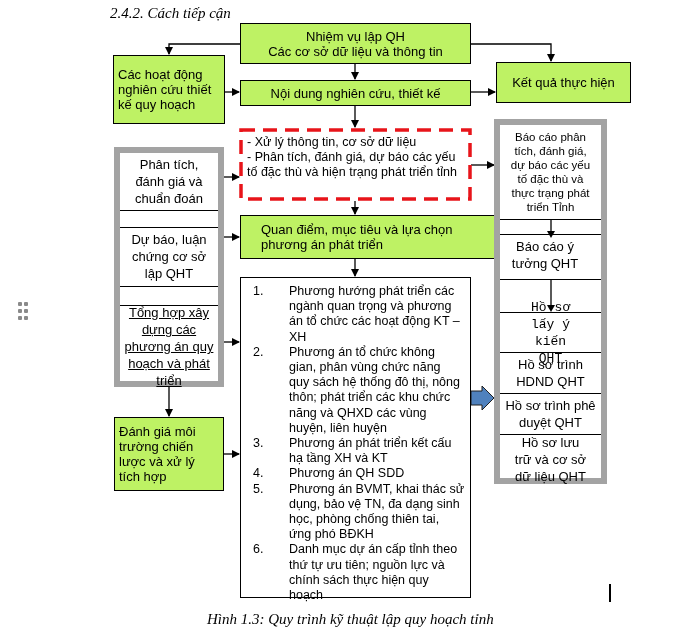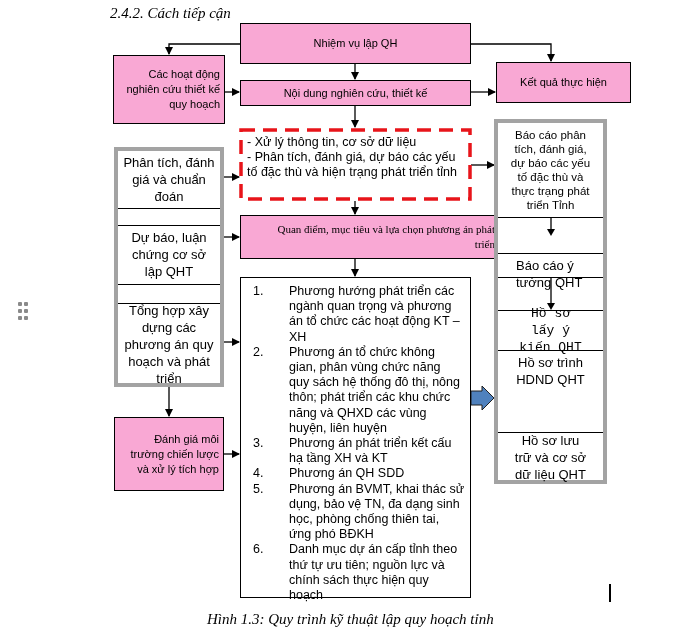--- a/index.html
+++ b/index.html
@@ -1,23 +1,23 @@
 <!DOCTYPE html>
 <html><head>
   <meta charset="utf-8">
   <style>
     html, body { margin:0; padding:0; background:#ffffff; }
     body { width:692px; height:632px; position:relative; overflow:hidden;
            font-family:"Liberation Sans", sans-serif; color:#000; }
     .serif { font-family:"Liberation Serif", serif; font-style:italic; }
     .abs { position:absolute; box-sizing:border-box; }
-    .box { position:absolute; box-sizing:border-box; border:1px solid #000; background:#f9a8d4;
-           display:flex; align-items:center; justify-content:center; text-align:right;
-           font-size:11px; line-height:15px; padding:2px 4px; }
-    .redcol { position:absolute; box-sizing:border-box; border:4px solid #a3a3a3; background:#fff; }
+    .box { position:absolute; box-sizing:border-box; border:1px solid #000; background:#bef264;
+           display:flex; align-items:center; justify-content:center; text-align:left;
+           font-size:13px; line-height:15px; padding:2px 4px; }
+    .redcol { position:absolute; box-sizing:border-box; border:6px solid #a3a3a3; background:#fff; }
     .cell { position:absolute; left:0; right:0; box-sizing:border-box; display:flex; align-items:center;
             justify-content:center; text-align:center; font-size:13px; line-height:17px; padding:0 4px; }
     .cell.bt { border-top:1px solid #000; }
     .rcell { font-size:11.5px; line-height:14px; }
     .dashed { position:absolute; box-sizing:border-box; }
     .dtext { position:absolute; font-size:12.5px; line-height:15px; text-align:left; }
     .list { position:absolute; box-sizing:border-box; border:1px solid #000; background:#fff;
             font-size:12.5px; line-height:15.2px; padding:6px 6px 0 8px; }
     .li { display:flex; }
     .li .num { width:36px; flex:0 0 36px; padding-left:4px; }
@@ -74,20 +74,21 @@
 
   <path d="M471,165 H494" fill="none" stroke="#000" stroke-width="1.3" marker-end="url(#ah)"></path>
 
   <path d="M470,241 H494" fill="none" stroke="#000" stroke-width="1.3" marker-end="url(#ah)"></path>
 
   <path d="M471,391 H482 V386 L494,398 L482,410 V405 H471 Z" fill="#4f81bd" stroke="#1f1f1f" stroke-width="1"></path>
 </svg>
 
 <div class="box" style="left:240px; top:23px; width:231px; height:41px; flex-direction:column;">
   <div>Nhiệm vụ lập QH</div>
+  <div>Các cơ sở dữ liệu và thông tin</div>
 </div>
 
 <div class="box" style="left:240px; top:80px; width:231px; height:26px;">
   <span>Nội dung nghiên cứu, thiết kế</span>
 </div>
 
 <div class="box" style="left:113px; top:55px; width:112px; height:69px;">
   <span>Các hoạt động nghiên cứu thiết kế quy hoạch</span>
 </div>
 
@@ -98,21 +99,21 @@
 <div class="dashed" style="left:239px; top:128px; width:233px; height:73px;">
   <svg width="233" height="73" style="position:absolute;left:0;top:0">
     <rect x="2" y="2" width="229" height="69" fill="#fff" stroke="#e8141a" stroke-width="3.5" stroke-dasharray="14,8"></rect>
   </svg>
   <div class="dtext" style="left:8px; top:7px; width:220px;">
     <div>- Xử lý thông tin, cơ sở dữ liệu</div>
     <div>- Phân tích, đánh giá, dự báo các yếu tố đặc thù và hiện trạng phát triển tỉnh</div>
   </div>
 </div>
 
-<div class="box" style="left:240px; top:215px; width:276px; height:44px; padding:2px 20px;font-family:Liberation Serif, serif;">
+<div class="box" style="left:240px; top:215px; width:276px; height:44px; padding:2px 20px;">
   <span>Quan điểm, mục tiêu và lựa chọn phương án phát triển</span>
 </div>
 
 <div class="list" style="left:240px; top:277px; width:231px; height:321px;">
   <div class="li">
     <span class="num">1.</span>
     <span class="txt">Phương hướng phát triển các ngành quan trọng và phương án tổ chức các hoạt động  KT – XH</span>
   </div>
   <div class="li">
     <span class="num">2.</span>
@@ -138,54 +139,57 @@
 
 <div class="redcol" style="left:114px; top:147px; width:110px; height:240px;">
   <div class="cell" style="top:0; height:57px;">
     <span>Phân tích, đánh giá và chuẩn đoán</span>
   </div>
   <div class="cell bt" style="top:57px; height:19px;"></div>
   <div class="cell bt" style="top:74px; height:57px;">
     <span>Dự báo, luận chứng cơ sở lập QHT</span>
   </div>
   <div class="cell bt" style="top:133px; height:19px;"></div>
-  <div class="cell bt" style="top:152px; height:82px;">
+  <div class="cell bt" style="top:152px; height:82px;text-decoration:underline;">
     <span>Tổng hợp xây dựng các phương án quy hoạch và phát triển</span>
   </div>
 </div>
 
 <div class="box" style="left:114px; top:417px; width:110px; height:74px;">
   <span>Đánh giá môi trường chiến lược và xử lý tích hợp</span>
 </div>
 
 <div class="redcol" style="left:494px; top:119px; width:113px; height:365px;">
   <div class="cell rcell" style="top:0; height:94px; padding:0 8px;">
     <span>Báo cáo phân tích, đánh giá, dự báo các yếu tố đặc thù và thực trạng phát triển Tỉnh</span>
   </div>
   <div class="cell bt" style="top:94px; height:19px;">
     <svg width="10" height="19">
         <path d="M5,0 V12" stroke="#000" stroke-width="1.3"></path>
         <path d="M1,11 L5,18 L9,11 Z" fill="#000"></path>
       </svg>
   </div>
-  <div class="cell bt" style="top:130px; height:41px; justify-content:flex-start; padding-left:18px; text-align:left;">
+  <div class="cell bt" style="top:109px; height:41px; justify-content:flex-start; padding-left:10px; text-align:center;">
     <span style="width:70px;">Báo cáo ý tưởng QHT</span>
   </div>
   <div class="cell bt" style="top:154px; height:33px;">
     <svg width="10" height="33">
         <path d="M5,0 V26" stroke="#000" stroke-width="1.3"></path>
         <path d="M1,25 L5,32 L9,25 Z" fill="#000"></path>
       </svg>
   </div>
   <div class="cell bt" style="top:187px; height:40px; padding:16px 20px;font-family:Liberation Mono, monospace;">
     <span>Hồ sơ lấy ý kiến QHT</span>
   </div>
   <div class="cell bt" style="top:227px; height:41px; padding:14px 14px;">
     <span>Hồ sơ trình HDND QHT</span>
   </div>
+  <div class="cell bt" style="top:268px; height:41px;">
+    <span>Hồ sơ trình phê duyệt QHT</span>
+  </div>
   <div class="cell bt" style="top:309px; height:50px; padding:0 14px;">
     <span>Hồ sơ lưu trữ và cơ sở dữ liệu QHT</span>
   </div>
 </div>
 
 <div class="abs serif" style="left:207px; top:611px; font-size:15px;">Hình 1.3: Quy trình kỹ thuật lập quy hoạch tỉnh</div>
 
 <div class="cursor"></div>
 
 </body></html>

